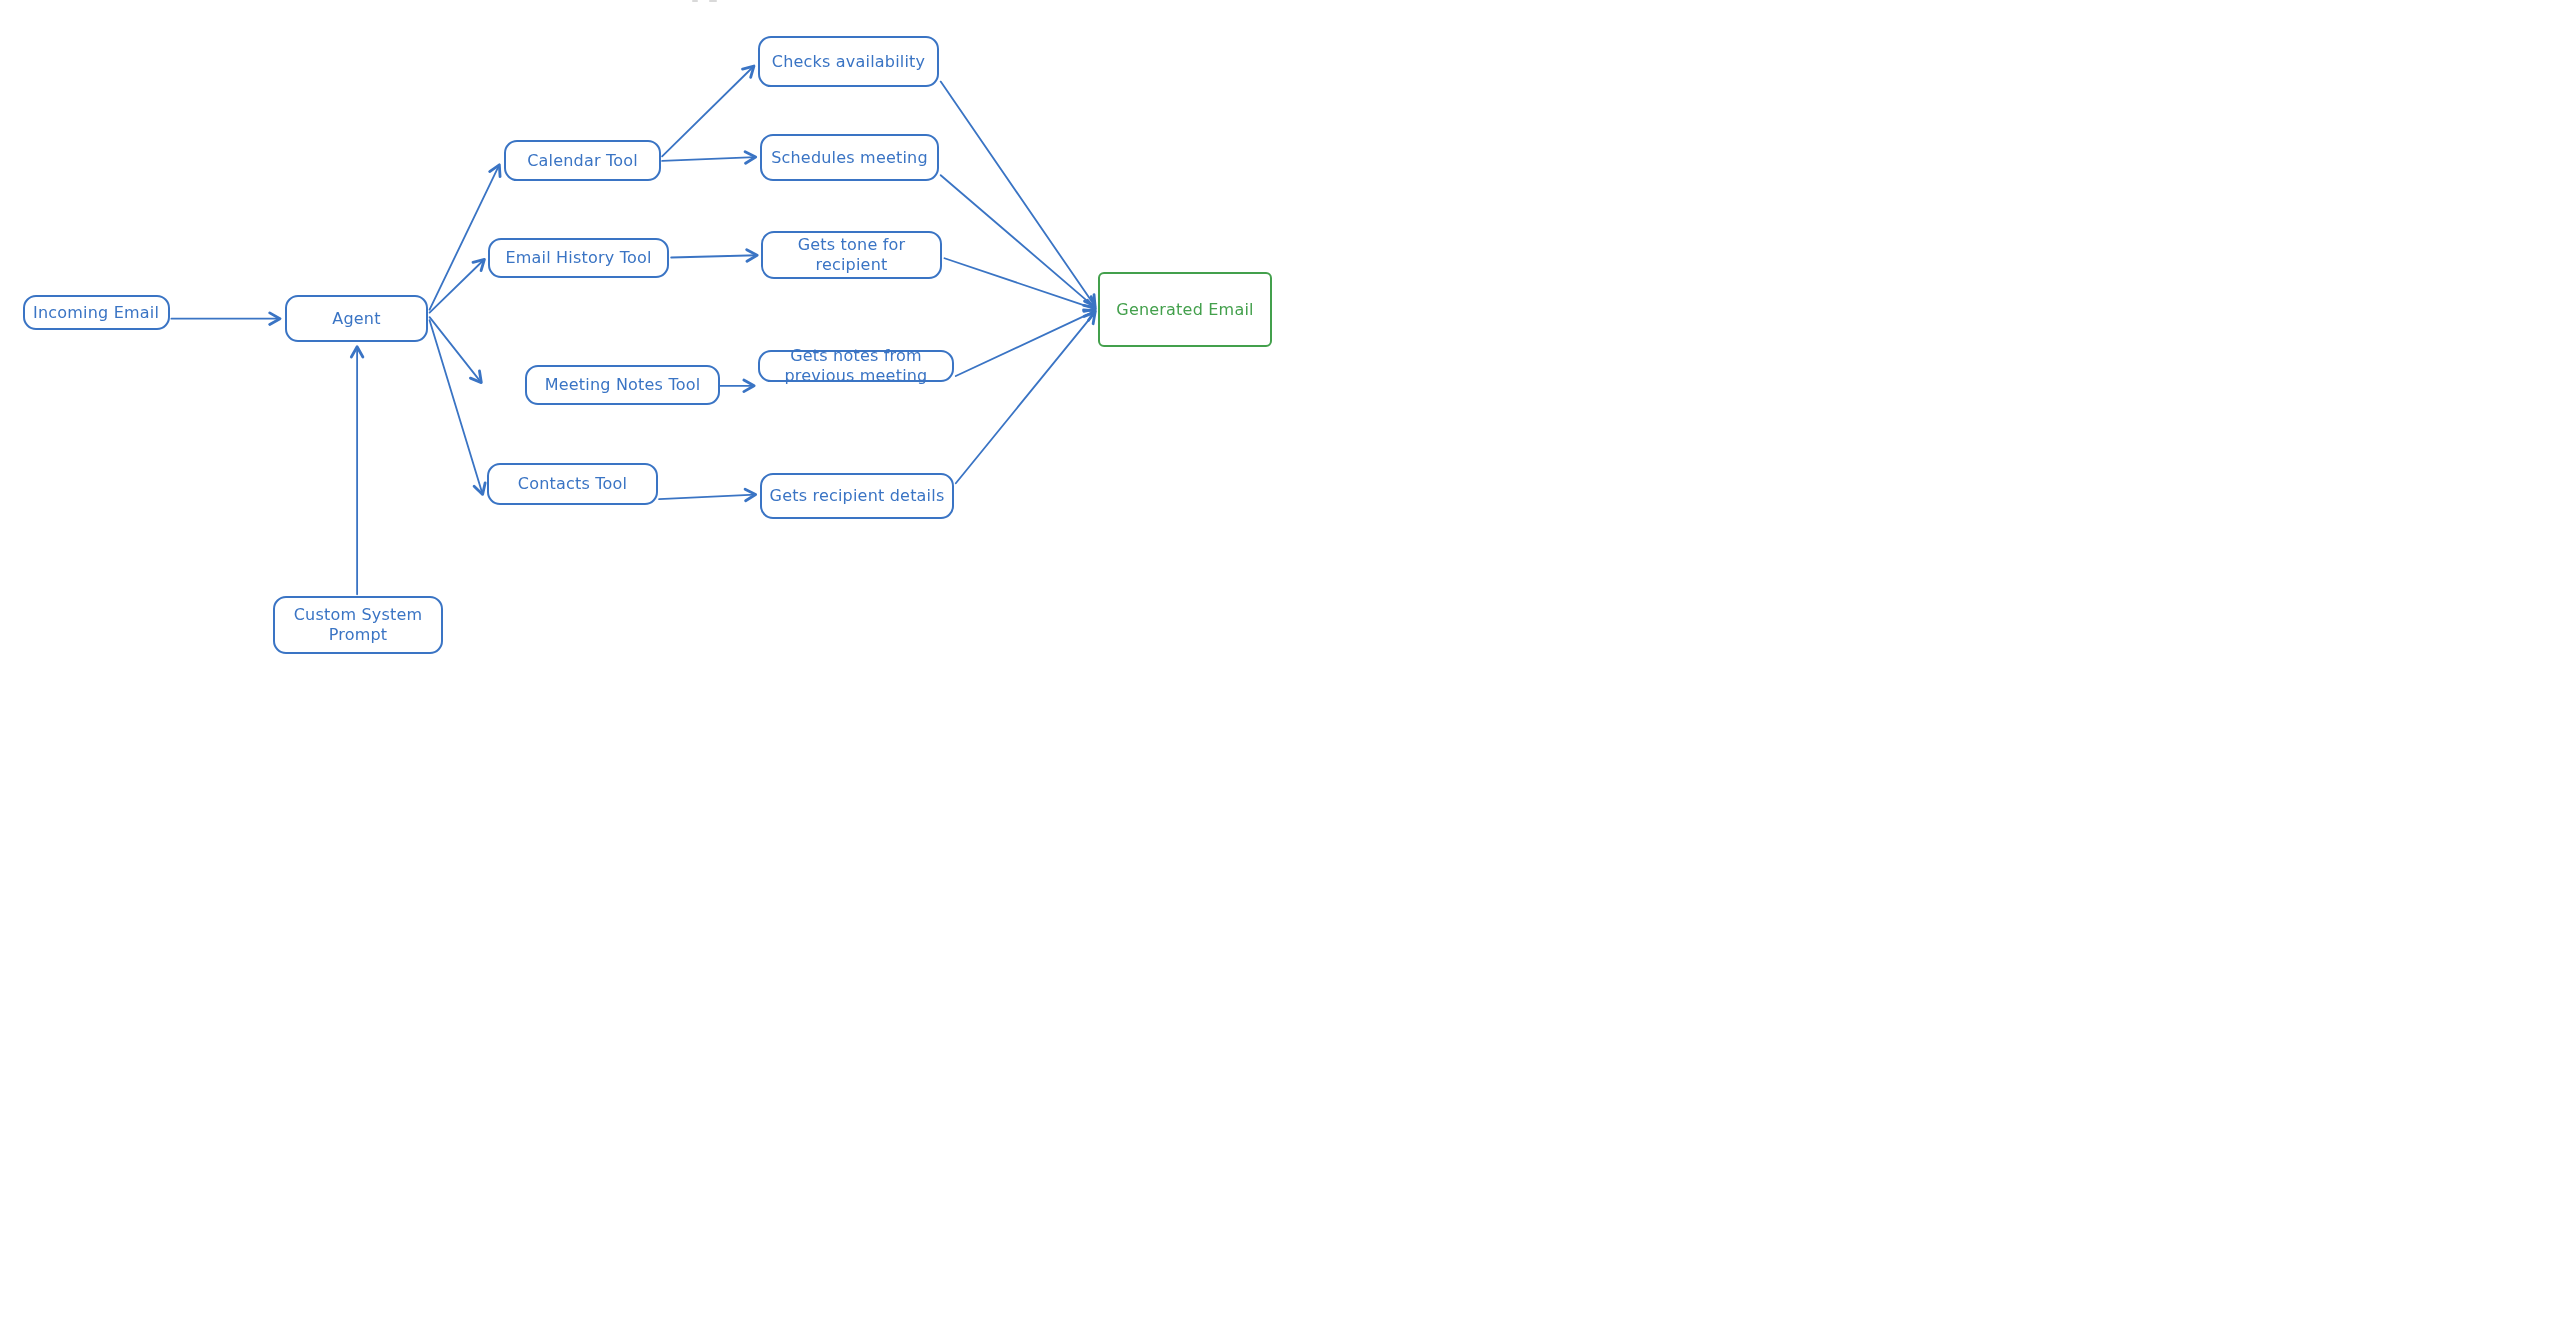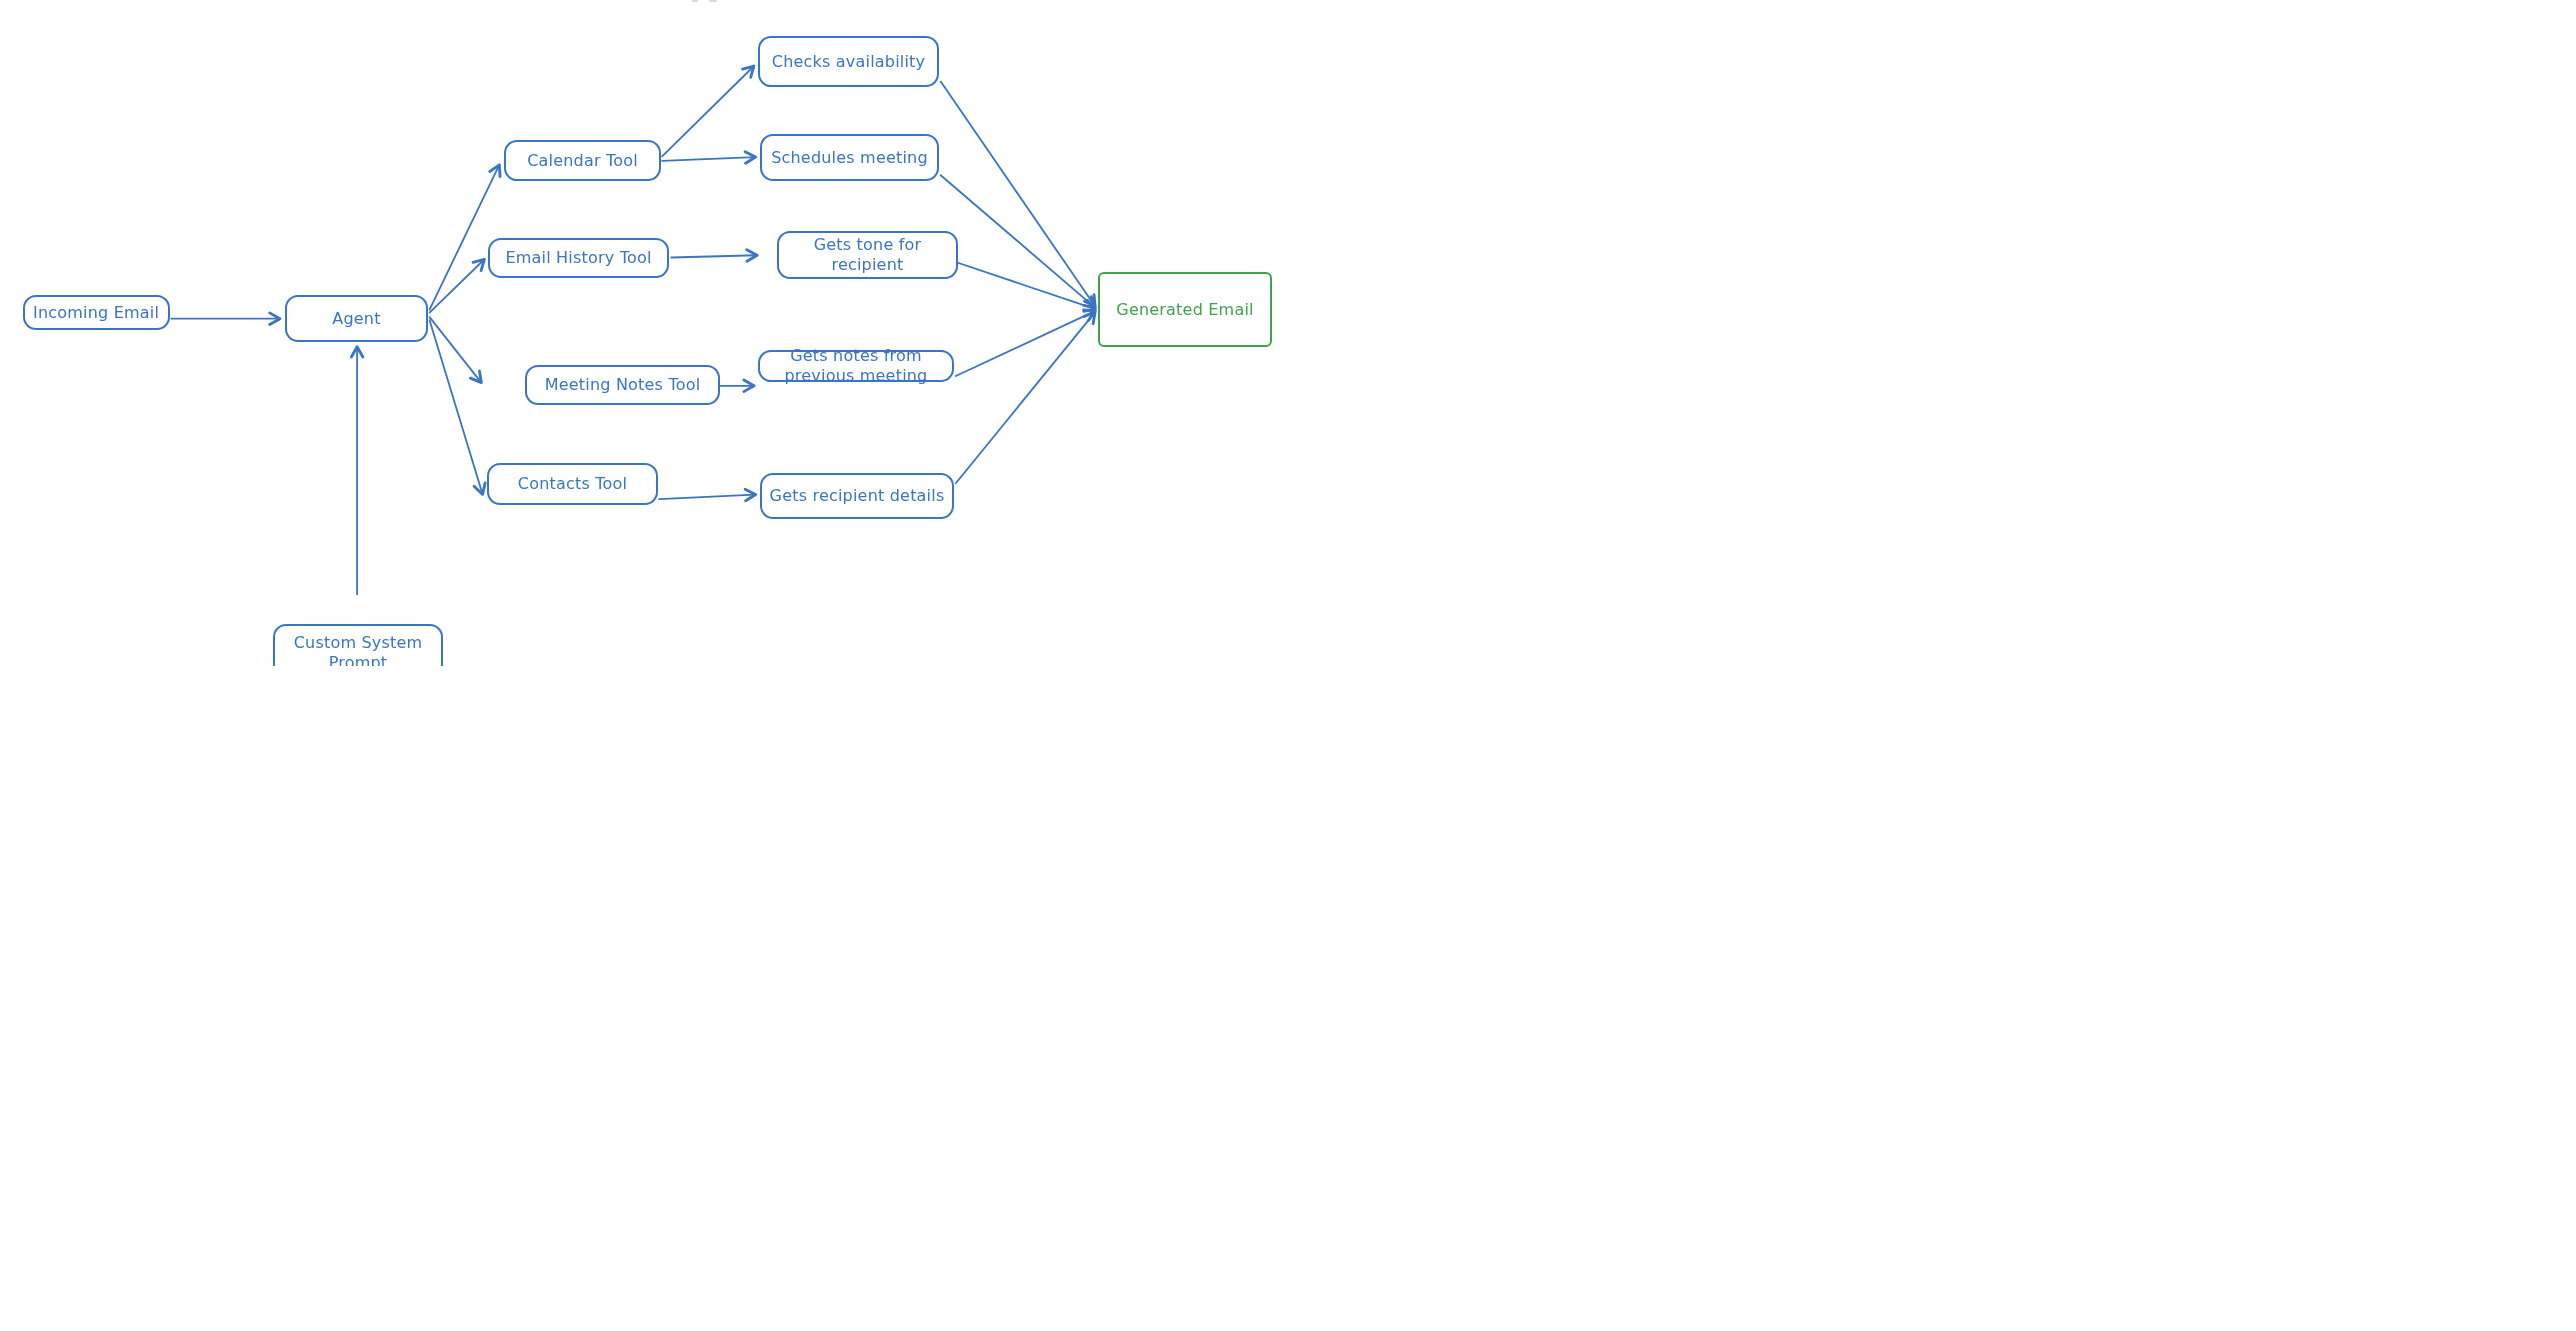--- a/index.html
+++ b/index.html
@@ -53,21 +53,21 @@
   </svg>
 
   <div class="node" style="left:22.6px; top:295px; width:147px; height:35px;">
     <span>Incoming Email</span>
   </div>
 
   <div class="node" style="left:285px; top:295px; width:143px; height:47px;">
     <span>Agent</span>
   </div>
 
-  <div class="node" style="left:273px; top:596px; width:170px; height:58px;margin-top:28px;">
+  <div class="node" style="left:273px; top:596px; width:170px; height:58px;">
     <span>Custom System Prompt</span>
   </div>
 
   <div class="node" style="left:504px; top:140px; width:157px; height:41px;">
     <span>Calendar Tool</span>
   </div>
 
   <div class="node" style="left:488px; top:238px; width:181px; height:40px;">
     <span>Email History Tool</span>
   </div>
@@ -81,21 +81,21 @@
   </div>
 
   <div class="node" style="left:758px; top:36px; width:181px; height:51px;justify-content:center;">
     <span>Checks availability</span>
   </div>
 
   <div class="node" style="left:760px; top:134px; width:179px; height:47px;">
     <span>Schedules meeting</span>
   </div>
 
-  <div class="node" style="left:761px; top:231px; width:181px; height:48px;margin-left:16px;">
+  <div class="node" style="left:761px; top:231px; width:181px; height:48px;">
     <span>Gets tone for recipient</span>
   </div>
 
   <div class="node" style="left:758px; top:350px; width:196px; height:32px;">
     <span>Gets notes from previous meeting</span>
   </div>
 
   <div class="node" style="left:760px; top:473px; width:194px; height:46px; padding:1.5px 3px;">
     <span>Gets recipient details</span>
   </div>

